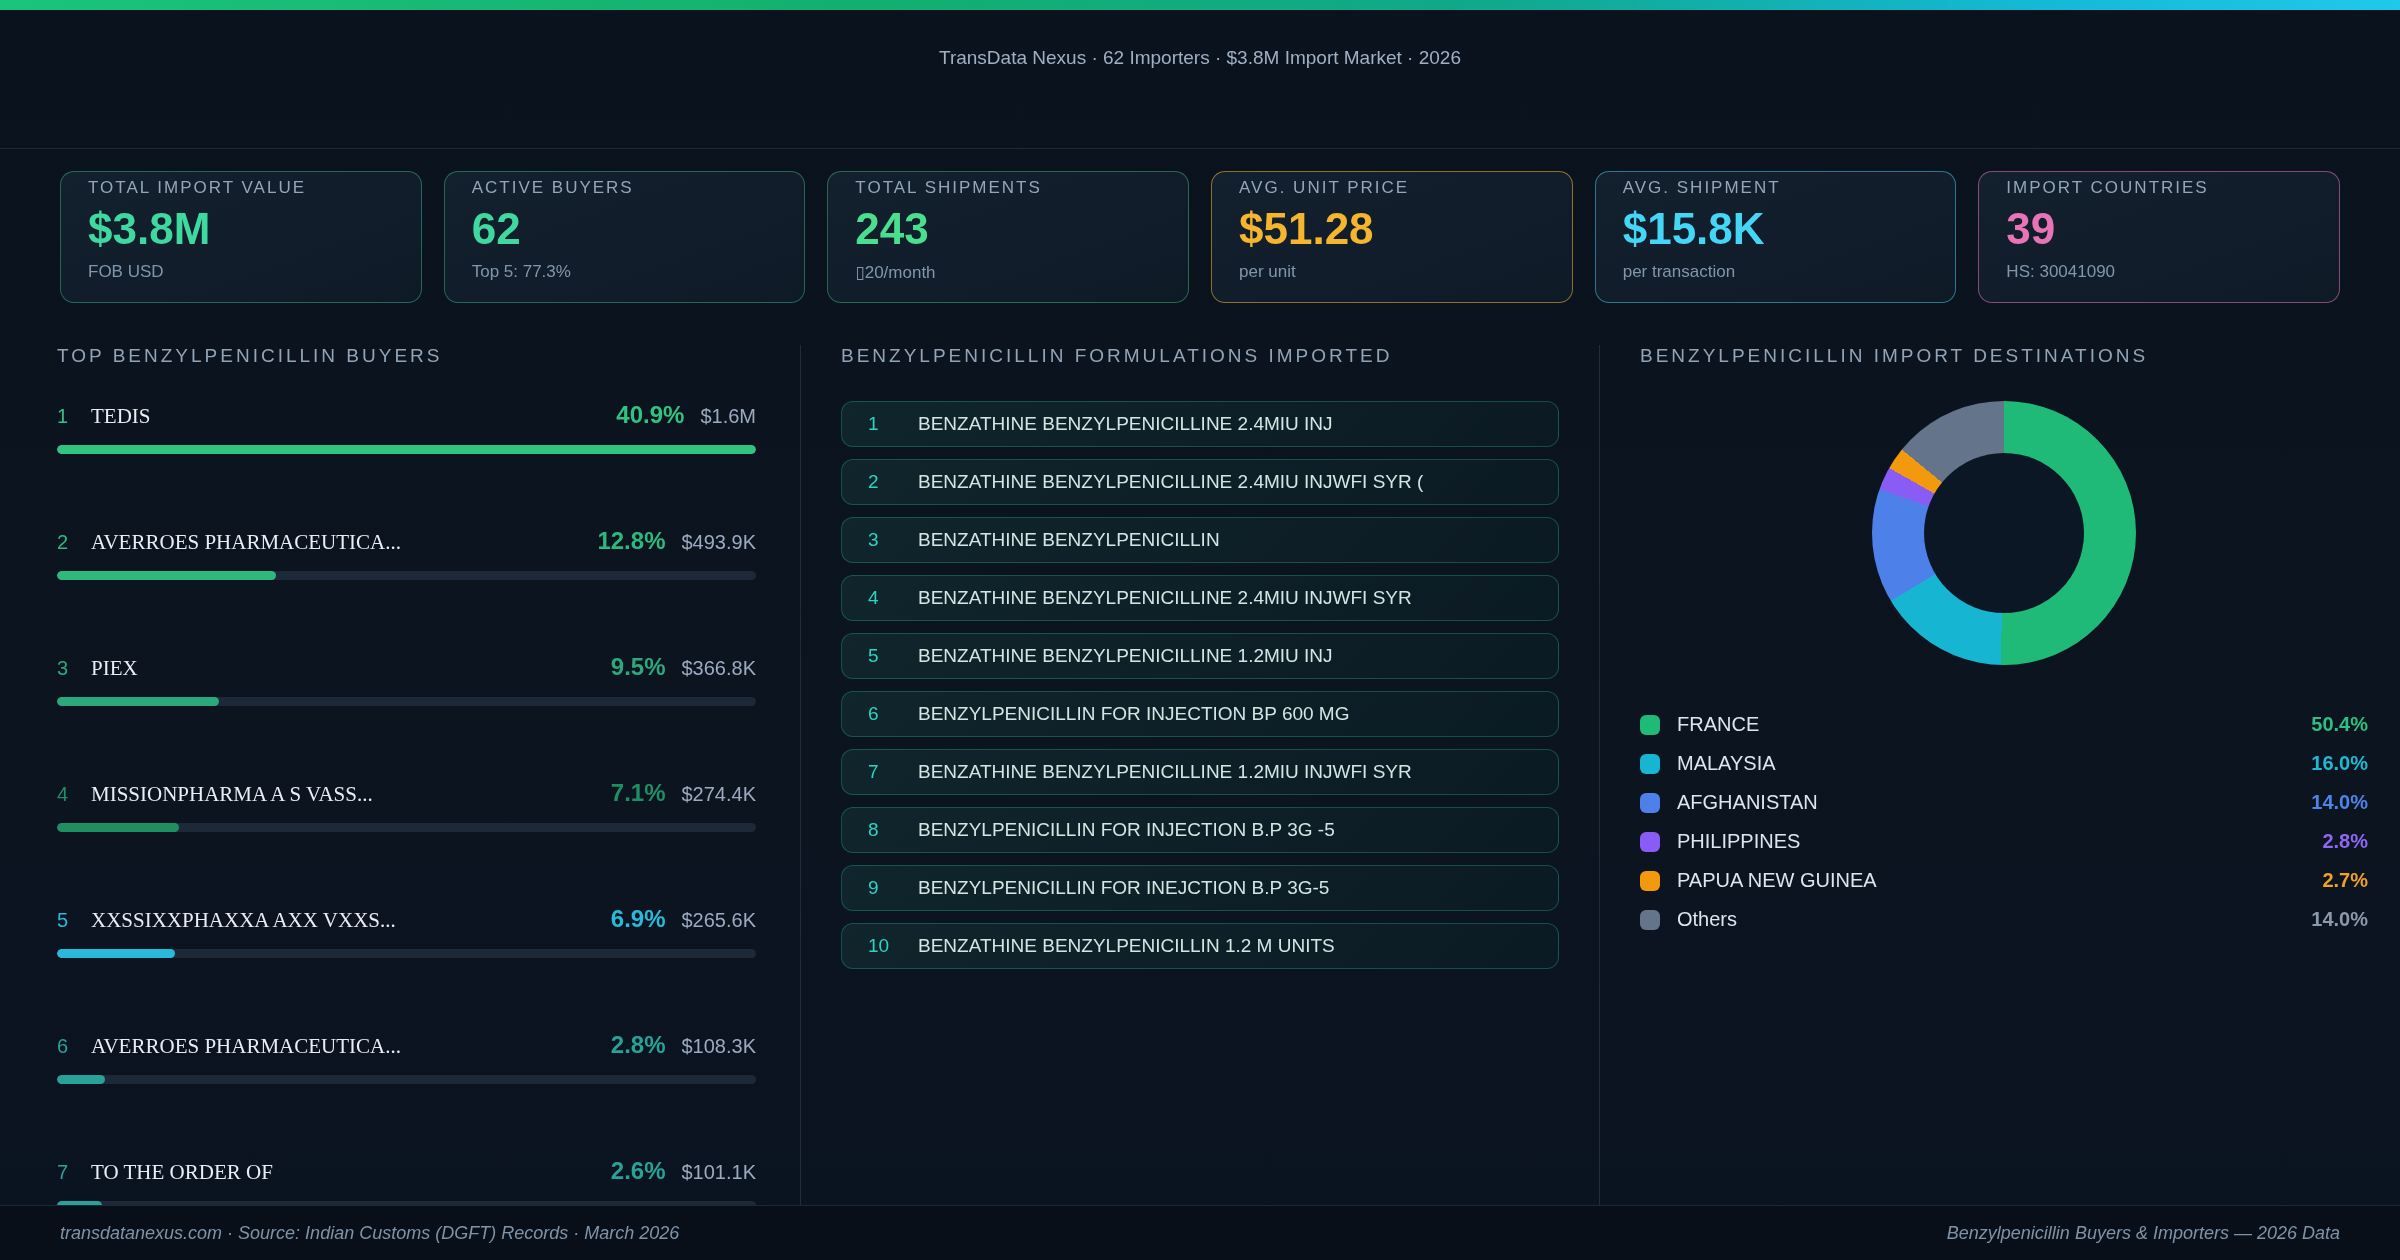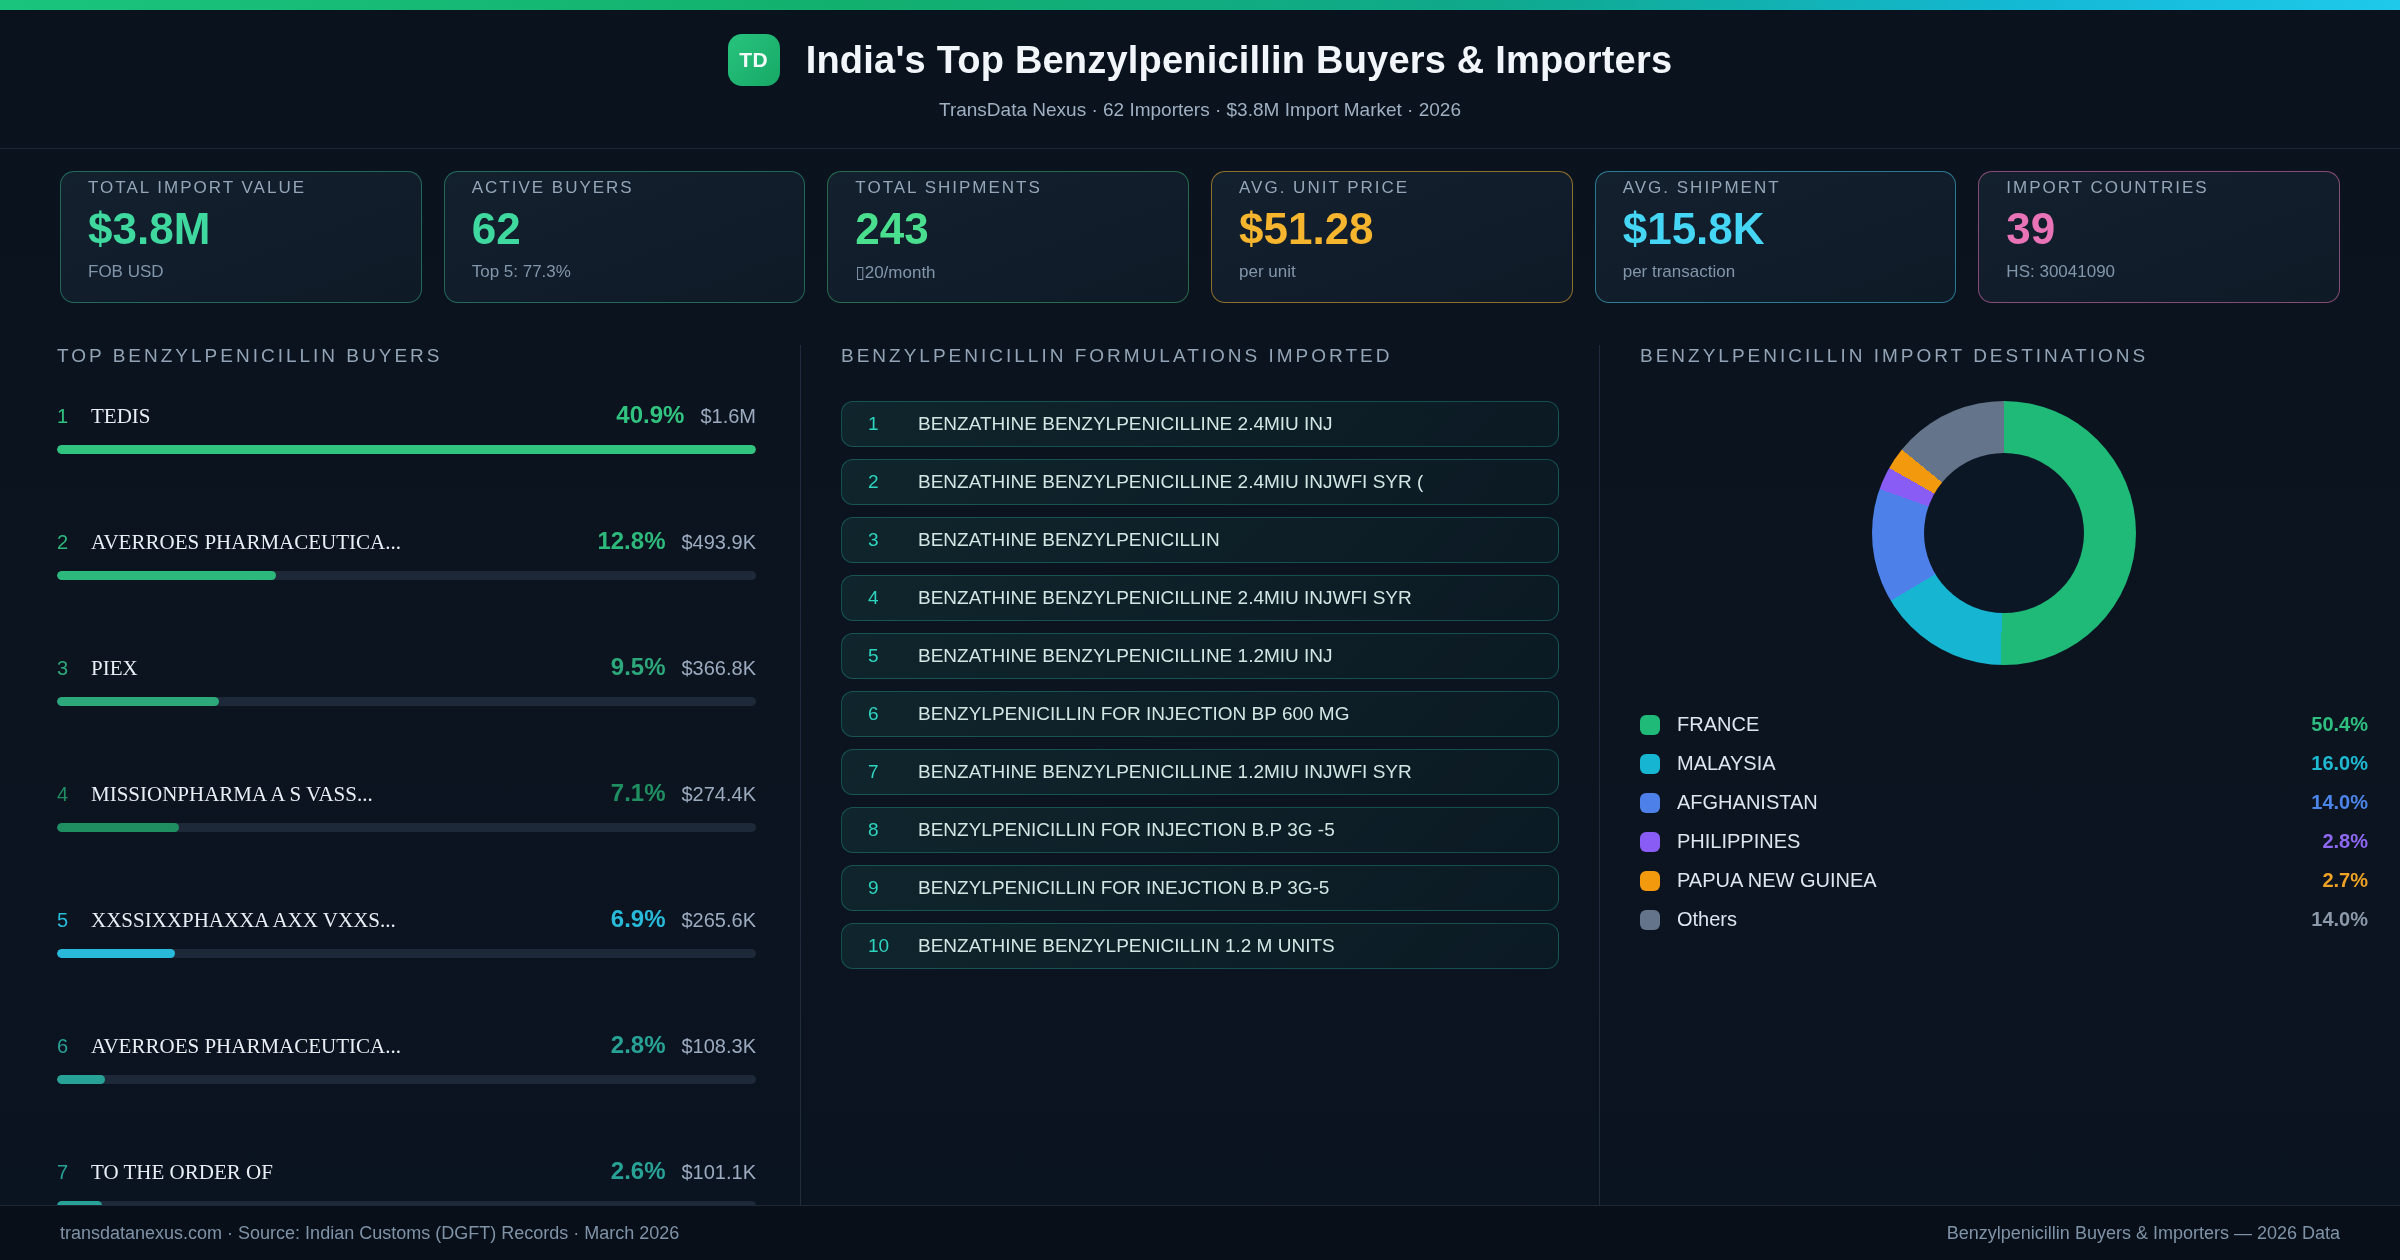--- a/index.html
+++ b/index.html
@@ -85,36 +85,30 @@
   .legend { margin-top: 40px; }
   .legend-item { display: flex; align-items: center; height: 39px; }
   .legend-swatch { width: 20px; height: 20px; border-radius: 6px; flex: none; margin-right: 17px; }
   .legend-label { font-size: 20px; color: #dde6ef; }
   .legend-percent { margin-left: auto; font-size: 20px; font-weight: 600; }
   
   .footer {
     height: 55px; border-top: 1px solid #1c2836;
     background: rgba(7, 12, 20, 0.55);
     display: flex; align-items: center; justify-content: space-between;
-    padding: 0 60px; font-size: 18px; color: #7f93a8;
+    padding: 0 60px; font-size: 18px; color: #7f93a8; font-style: italic;
   }
 </style>
 </head>
 <body>
 
 <div class="stage">
   <div class="top-accent"></div>
 
   <div class="header">
-    <div class="header-main">
-      <div class="logo">
-        <span>TD</span>
-      </div>
-      <div class="page-title">India's Top Benzylpenicillin Buyers &amp; Importers</div>
-    </div>
     <div class="page-subtitle">TransData Nexus · 62 Importers · $3.8M Import Market · 2026</div>
   </div>
 
   <div class="stats-row" id="stats-row">
   <div class="stat-card" style="--ac: #3fd9a0; --bd: rgba(63,217,160,0.40);">
     <div class="stat-label">TOTAL IMPORT VALUE</div>
     <div class="stat-value">$3.8M</div>
     <div class="stat-sub">FOB USD</div>
   </div>
 

